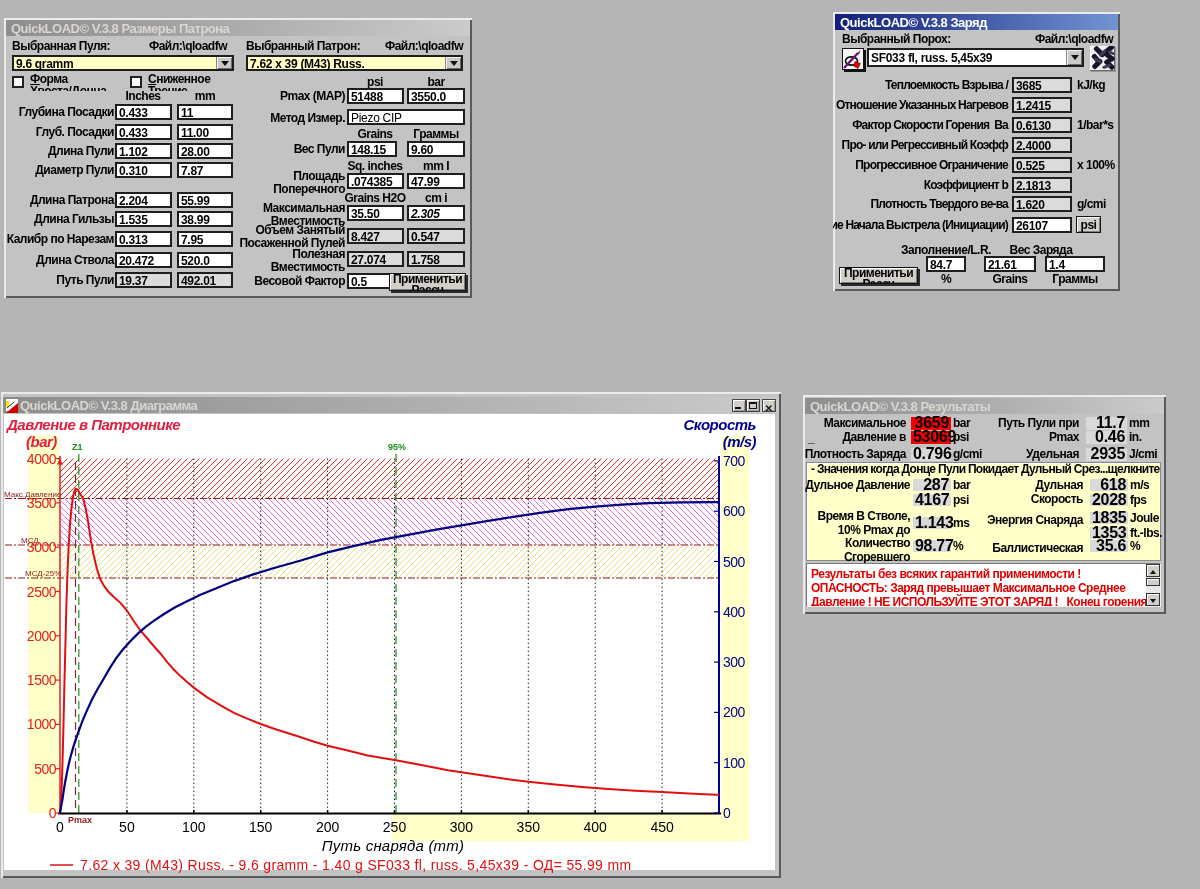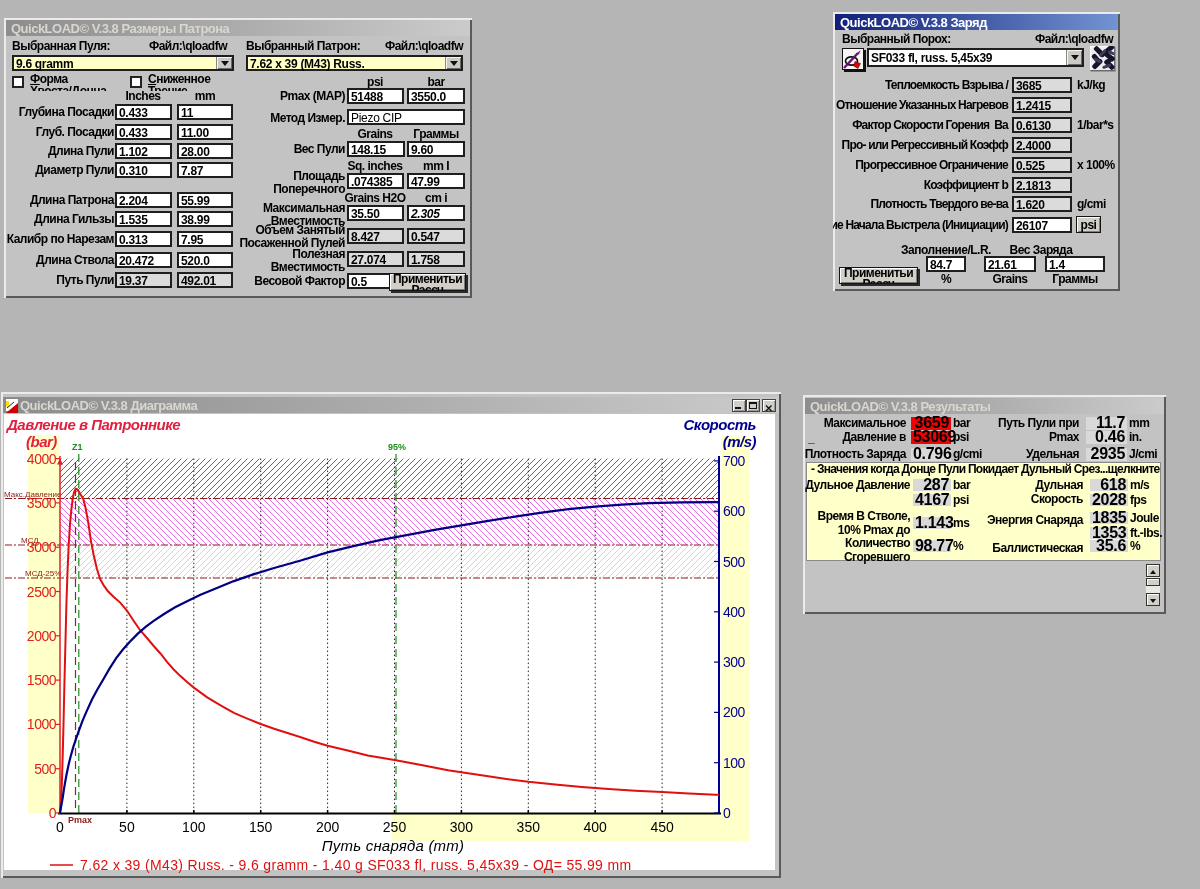--- a/index.html
+++ b/index.html
@@ -77,21 +77,21 @@
     <div class="lb clb" style="left:311px;top:58px;width:120px;">psi</div>
     <div class="lb clb" style="left:372px;top:58px;width:120px;">bar</div>
     <div class="lb rlb" style="left:201px;top:72px;width:140px;">Pmax (МАР)</div>
     <div class="fld" style="left:343px;top:70px;width:57px;height:16px;padding-top:1px;">51488</div>
     <div class="fld" style="left:403px;top:70px;width:58px;height:16px;padding-top:1px;">3550.0</div>
     <div class="lb rlb" style="left:201px;top:94px;width:140px;">Метод Измер.</div>
     <div class="fld" style="left:343px;top:91px;width:118px;height:16px;padding-top:1px;"><span style="font-weight:normal;font-size:12px;">Piezo CIP</span></div>
     <div class="lb clb" style="left:311px;top:110px;width:120px;">Grains</div>
     <div class="lb clb" style="left:372px;top:110px;width:120px;">Граммы</div>
     <div class="lb rlb" style="left:201px;top:125px;width:140px;">Вес Пули</div>
-    <div class="fld" style="left:343px;top:123px;width:58px;height:16px;padding-top:1px;">148.15</div>
+    <div class="fld" style="left:343px;top:123px;width:50px;height:16px;padding-top:1px;">148.15</div>
     <div class="fld" style="left:403px;top:123px;width:58px;height:16px;padding-top:1px;">9.60</div>
     <div class="lb clb" style="left:311px;top:142px;width:120px;">Sq. inches</div>
     <div class="lb clb" style="left:372px;top:142px;width:120px;">mm I</div>
     <div class="lb rlb" style="left:201px;top:152px;width:140px;">Площадь<br>Поперечного</div>
     <div class="fld" style="left:343px;top:155px;width:57px;height:16px;padding-top:1px;">.074385</div>
     <div class="fld" style="left:403px;top:155px;width:58px;height:16px;padding-top:1px;">47.99</div>
     <div class="lb clb" style="left:311px;top:174px;width:120px;">Grains H2O</div>
     <div class="lb clb" style="left:372px;top:174px;width:120px;">cm i</div>
     <div class="lb rlb" style="left:201px;top:184px;width:140px;">Максимальная<br>Вместимость</div>
     <div class="fld" style="left:343px;top:187px;width:57px;height:16px;padding-top:1px;">35.50</div>
@@ -213,20 +213,24 @@
     <div class="vbox" style="left:110px;top:122px;width:38px;height:12px;">1.143</div>
     <div class="lb" style="left:150px;top:122px;">ms</div>
     <div class="vbox" style="left:287px;top:117px;width:38px;height:12px;">1835</div>
     <div class="lb" style="left:327px;top:117px;">Joule</div>
     <div class="vbox" style="left:287px;top:132px;width:38px;height:12px;">1353</div>
     <div class="lb" style="left:327px;top:132px;">ft.-lbs.</div>
     <div class="vbox" style="left:110px;top:145px;width:38px;height:12px;">98.77</div>
     <div class="lb" style="left:150px;top:145px;">%</div>
     <div class="vbox" style="left:287px;top:145px;width:38px;height:12px;">35.6</div>
     <div class="lb" style="left:327px;top:145px;">%</div>
+    <div style="position:absolute;left:3px;top:168px;width:355px;height:44px;background:#fff;
+border:1px solid #7a7a7a;border-right-color:#eee;border-bottom-color:#eee;overflow:hidden;">
+<div style="position:absolute;left:4px;top:3px;font-size:12px;letter-spacing:-0.5px;font-weight:bold;color:#e00000;line-height:14px;white-space:nowrap;">Результаты без всяких гарантий применимости !<br>ОПАСНОСТЬ: Заряд превышает Максимальное Среднее<br>Давление ! НЕ ИСПОЛЬЗУЙТЕ ЭТОТ ЗАРЯД !&nbsp;&nbsp; Конец горения</div>
+</div>
     <div style="position:absolute;left:343px;top:169px;width:14px;height:42px;background:#e8e8e4;">
 <div style="position:absolute;top:0;left:0;width:14px;height:13px;background:#d2cfc9;border:1px solid #333;box-shadow:inset 1px 1px 0 #fff;">
         <div style="position:absolute;left:3px;top:4px;width:0;height:0;border:3px solid transparent;border-bottom:4px solid #111;margin-top:-2px;"></div>
       </div>
 <div style="position:absolute;top:14px;left:0;width:14px;height:8px;background:#d2cfc9;border:1px solid #333;box-shadow:inset 1px 1px 0 #fff;"></div>
 <div style="position:absolute;bottom:0;left:0;width:14px;height:13px;background:#d2cfc9;border:1px solid #333;box-shadow:inset 1px 1px 0 #fff;">
         <div style="position:absolute;left:3px;top:5px;width:0;height:0;border:3px solid transparent;border-top:4px solid #111;"></div>
       </div>
 </div>
   </div>

